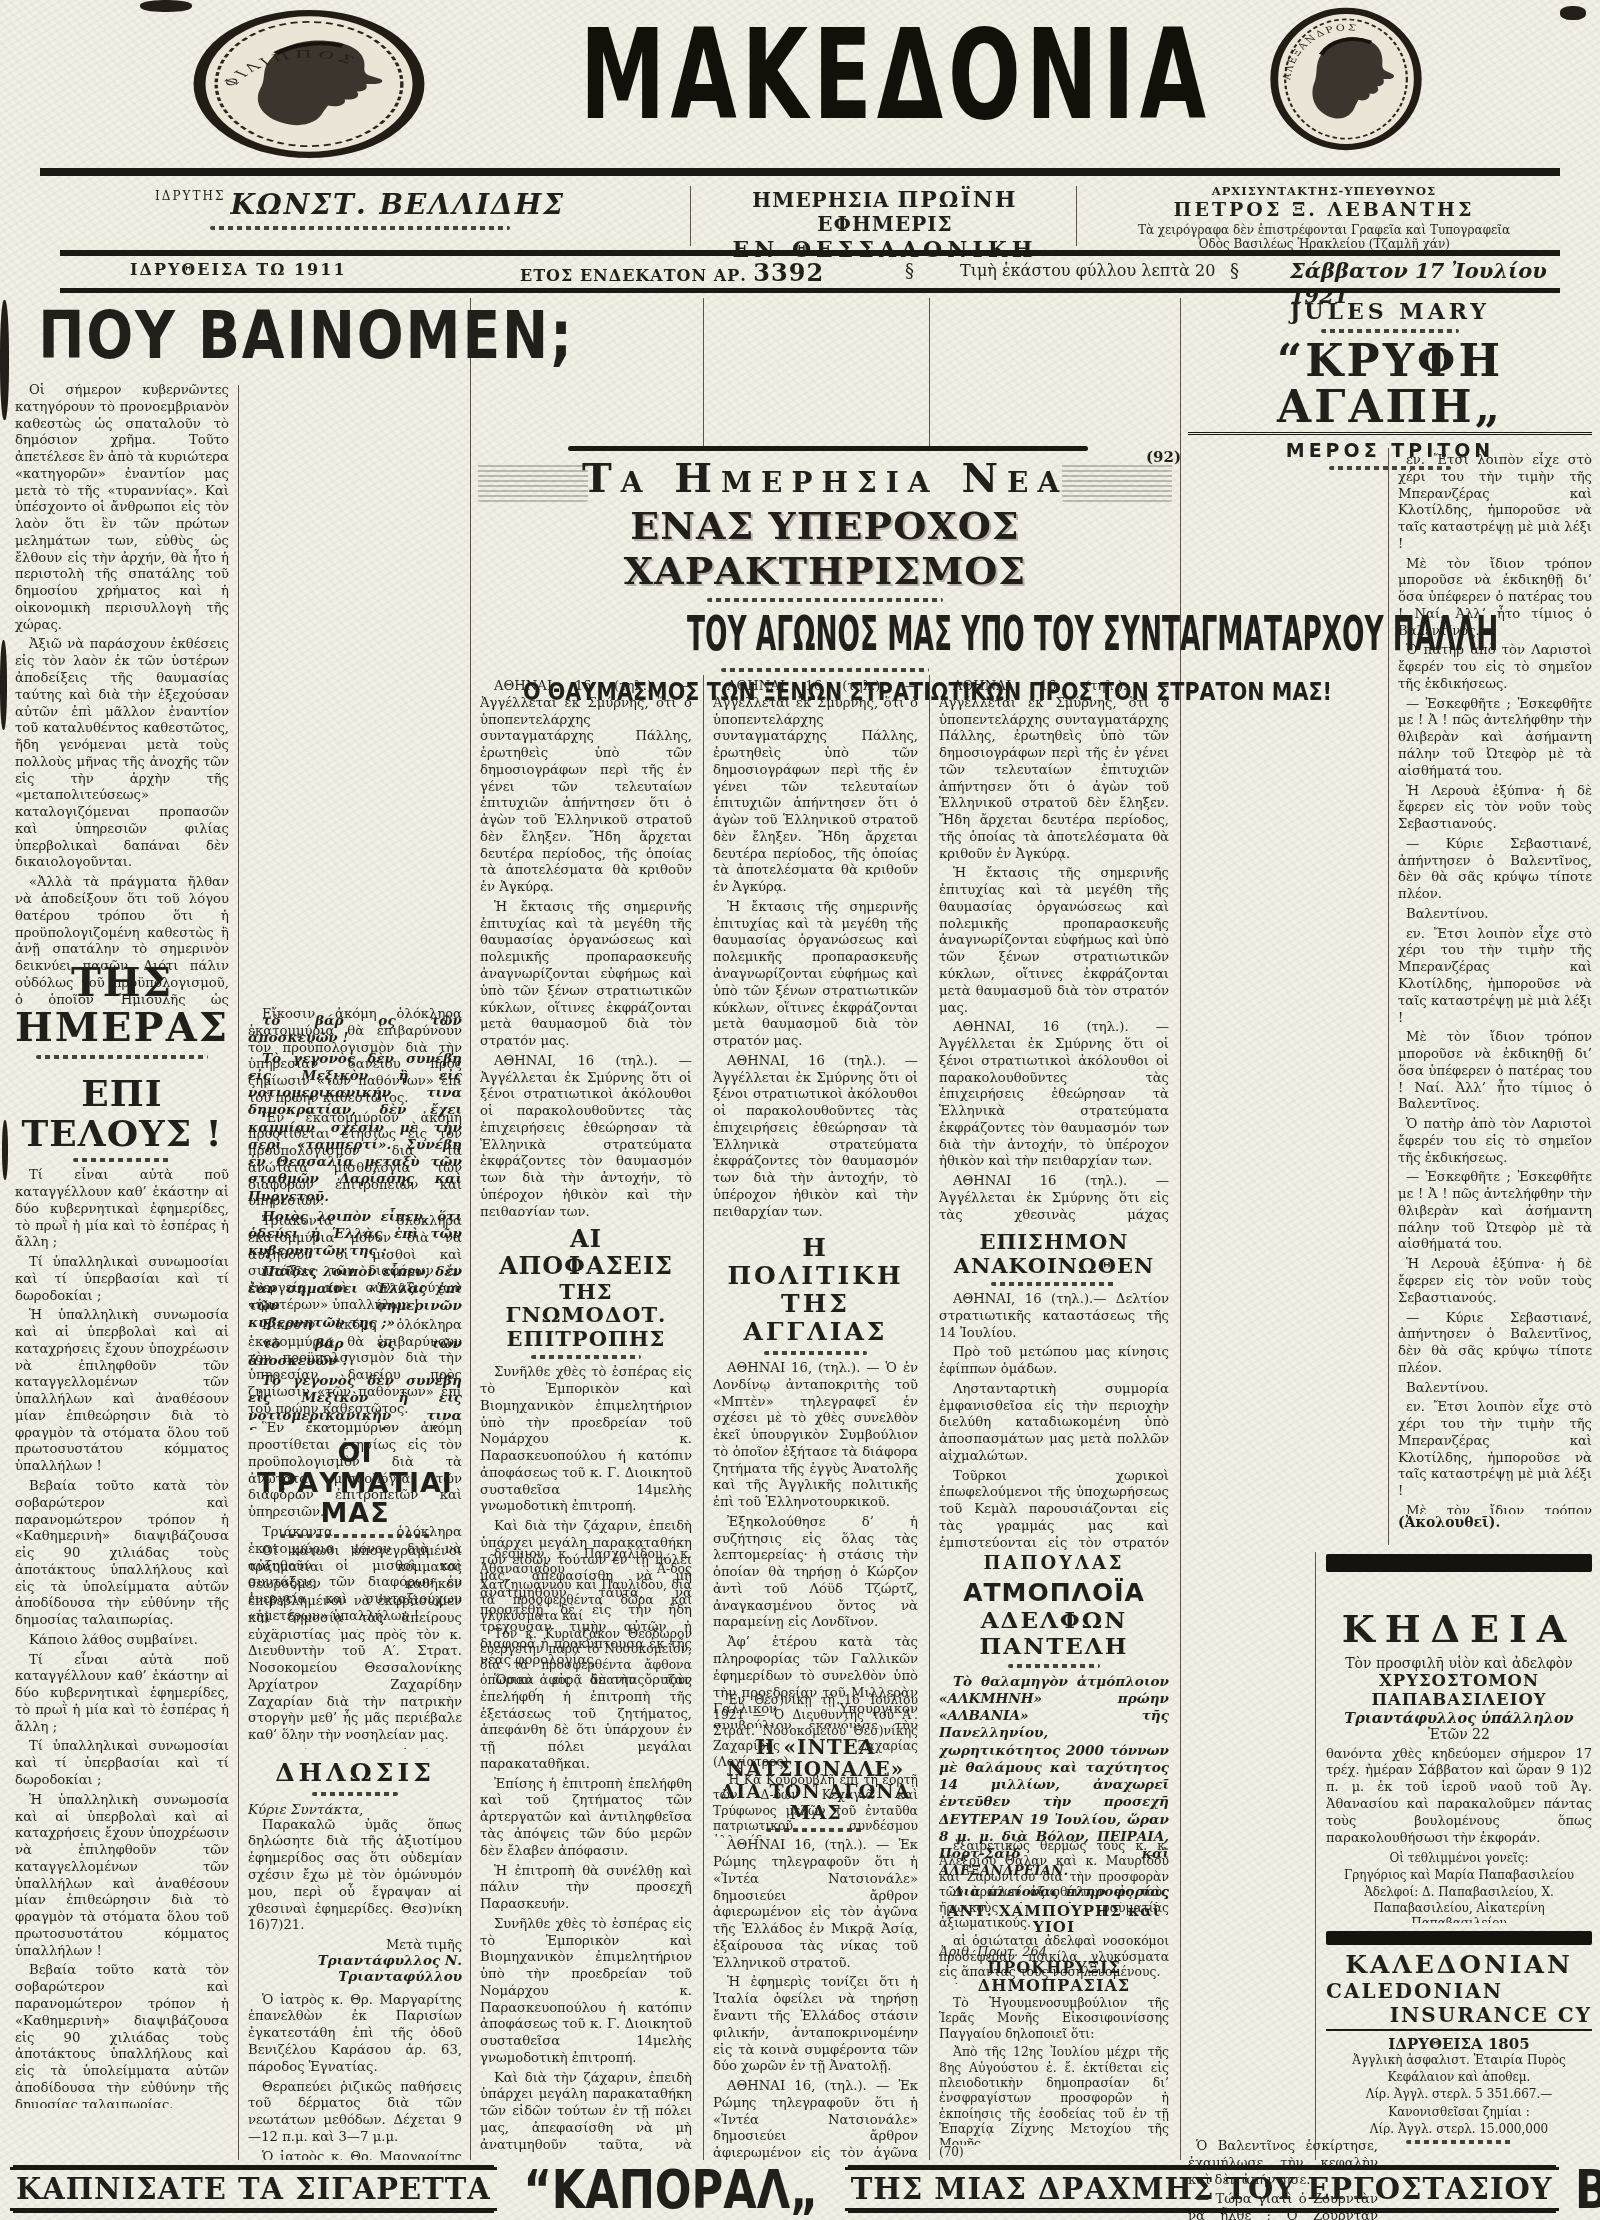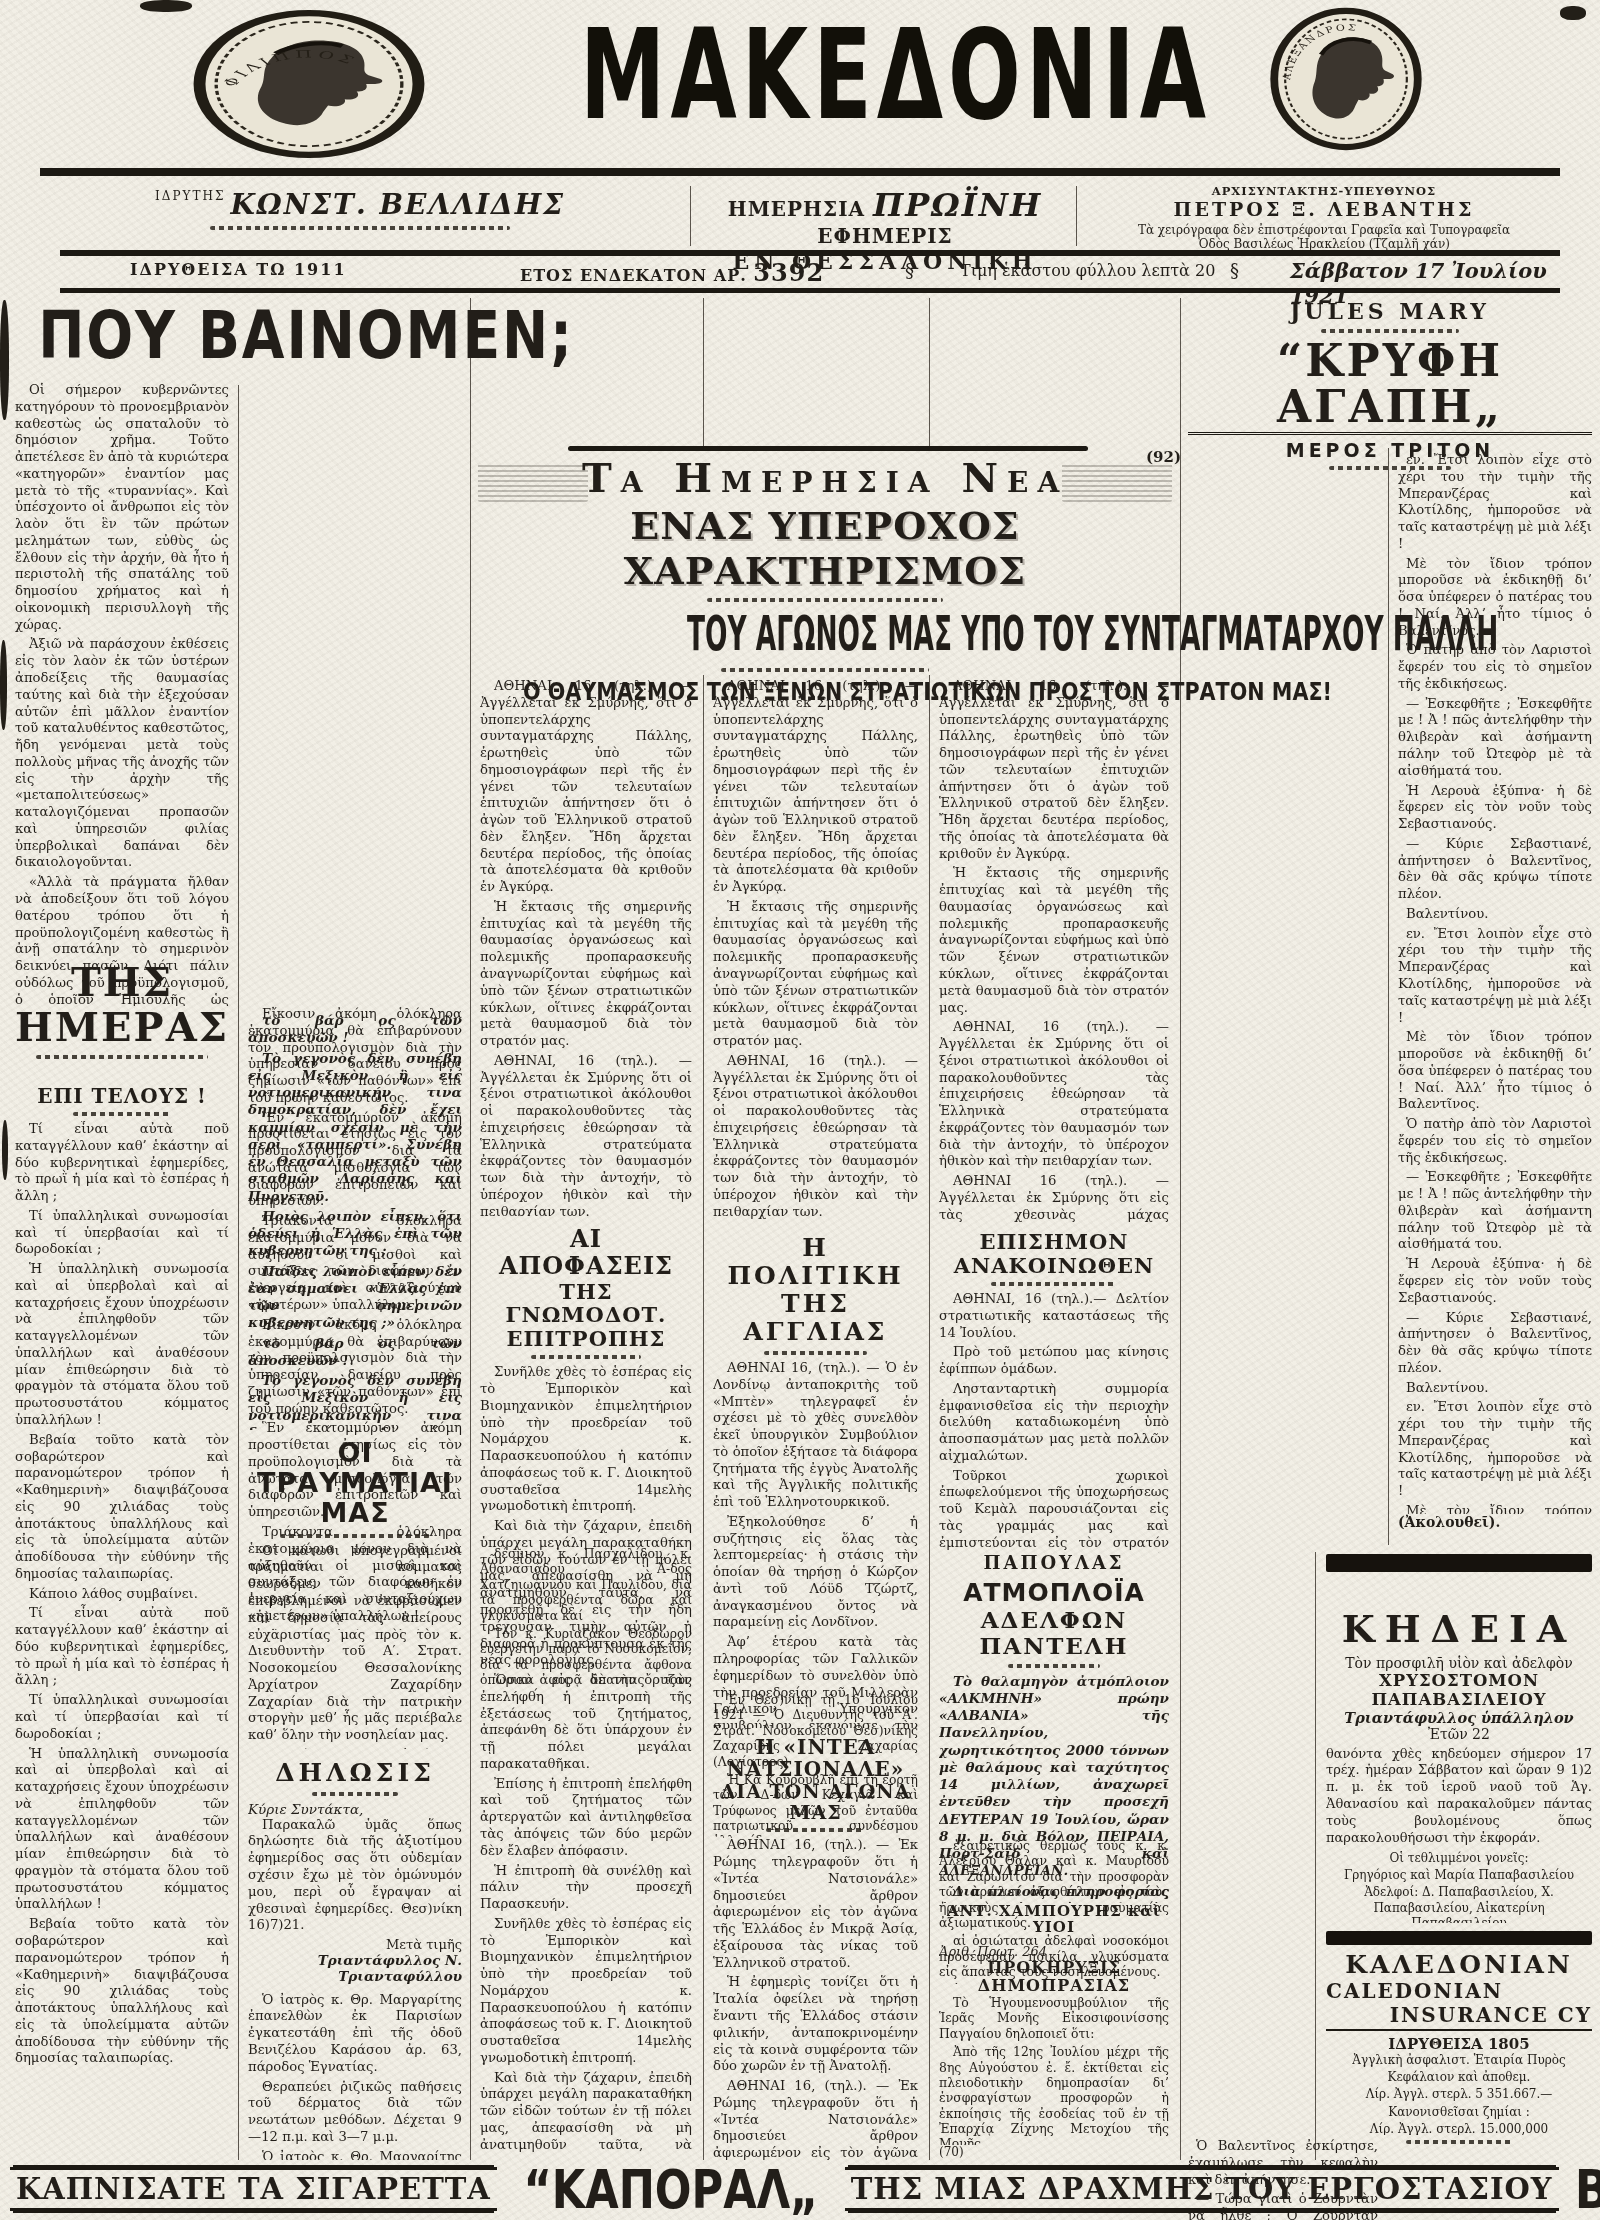--- a/index.html
+++ b/index.html
@@ -70,21 +70,21 @@
 
   <div class="abs" style="left:60px;top:188px;width:600px;height:58px;text-align:center;">
     <span style="font-size:12px;letter-spacing:2px;vertical-align:14px;">ΙΔΡΥΤΗΣ</span>
     <span style="font-size:28px;font-weight:bold;font-style:italic;letter-spacing:2px;">ΚΩΝΣΤ. ΒΕΛΛΙΔΗΣ</span>
     <div class="sq" style="width:300px;"></div>
   </div>
   <div class="vline" style="left:690px;top:186px;height:60px;"></div>
   <div class="abs center" style="left:700px;top:186px;width:370px;height:62px;">
     <div style="font-size:20px;font-weight:bold;letter-spacing:1px;">
       <span>ΗΜΕΡΗΣΙΑ</span>
-      <span style="font-style:italic;font-size:32px;letter-spacing:2px;">ΠΡΩΪΝΗ</span>
+      <span style="font-size:22px;letter-spacing:2px;">ΠΡΩΪΝΗ</span>
       <span>ΕΦΗΜΕΡΙΣ</span>
     </div>
     <div style="font-size:22px;font-weight:bold;letter-spacing:5px;">ΕΝ ΘΕΣΣΑΛΟΝΙΚΗ</div>
   </div>
   <div class="vline" style="left:1076px;top:186px;height:60px;"></div>
   <div class="abs center" style="left:1086px;top:184px;width:476px;height:64px;">
     <div style="font-size:11.5px;font-weight:bold;letter-spacing:1px;">ΑΡΧΙΣΥΝΤΑΚΤΗΣ-ΥΠΕΥΘΥΝΟΣ</div>
     <div style="font-size:19px;font-weight:bold;letter-spacing:3px;">ΠΕΤΡΟΣ Ξ. ΛΕΒΑΝΤΗΣ</div>
     <div style="font-size:12px;margin-top:3px;">Τὰ χειρόγραφα δὲν ἐπιστρέφονται   Γραφεῖα καὶ Τυπογραφεῖα</div>
     <div style="font-size:12px;">Ὁδὸς Βασιλέως Ἡρακλείου (Τζαμλῆ χάν)</div>
@@ -128,21 +128,21 @@
       <p class="para">Τριάκοντα ὁλόκληρα ἑκατομμύρια μόνον διὰ νὰ αὐξηθοῦν οἱ μισθοὶ καὶ συντάξεις τῶν διαφόρων ἐν ἐνεργείᾳ καὶ συνταξιούχων «ἡμετέρων» ὑπαλλήλων !</p>
       <p class="para">Εἴκοσιν ἀκόμη ὁλόκληρα ἑκατομμύρια θὰ ἐπιβαρύνουν τὸν προϋπολογισμὸν διὰ τὴν ὑπηρεσίαν δανείου πρὸς ζημίωσιν «τῶν παθόντων» ἐπὶ τοῦ πρώην καθεστῶτος.</p>
       <p class="para">Ἓν ἑκατομμύριον ἀκόμη προστίθεται ἐτησίως εἰς τὸν προϋπολογισμὸν διὰ τὰ ἀνώτατα μισθολόγια τῶν διαφόρων ἐπιτροπειῶν καὶ ὑπηρεσιῶν.</p>
       <p class="para">Τριάκοντα ὁλόκληρα ἑκατομμύρια μόνον διὰ νὰ αὐξηθοῦν οἱ μισθοὶ καὶ συντάξεις τῶν διαφόρων ἐν ἐνεργείᾳ καὶ συνταξιούχων «ἡμετέρων» ὑπαλλήλων !</p>
       <p class="para">Εἴκοσιν ἀκόμη ὁλόκληρα ἑκατομμύρια θὰ ἐπιβαρύνουν τὸν προϋπολογισμὸν διὰ τὴν ὑπηρεσίαν δανείου πρὸς ζημίωσιν «τῶν παθόντων» ἐπὶ τοῦ πρώην καθεστῶτος.</p>
     </div>
 
   <div class="abs" style="left:15px;top:960px;width:214px;height:1148px;overflow:hidden;">
     <div class="col-head" style="font-size:40px;letter-spacing:2px;">ΤΗΣ ΗΜΕΡΑΣ</div>
     <div class="sq" style="width:80%;"></div>
-    <div class="col-head" style="font-size:20px;margin-top:26px;">ΕΠΙ ΤΕΛΟΥΣ !</div>
+    <div class="col-head" style="font-size:36px;margin-top:14px;">ΕΠΙ ΤΕΛΟΥΣ !</div>
     <div class="sq" style="width:46%;"></div>
     <div class="col" style="height:960px;">
         <p class="para">Τί εἶναι αὐτὰ ποῦ καταγγέλλουν καθ’ ἑκάστην αἱ δύο κυβερνητικαὶ ἐφημερίδες, τὸ πρωῒ ἡ μία καὶ τὸ ἑσπέρας ἡ ἄλλη ;</p>
         <p class="para">Τί ὑπαλληλικαὶ συνωμοσίαι καὶ τί ὑπερβασίαι καὶ τί δωροδοκίαι ;</p>
         <p class="para">Ἡ ὑπαλληλικὴ συνωμοσία καὶ αἱ ὑπερβολαὶ καὶ αἱ καταχρήσεις ἔχουν ὑποχρέωσιν νὰ ἐπιληφθοῦν τῶν καταγγελλομένων τῶν ὑπαλλήλων καὶ ἀναθέσουν μίαν ἐπιθεώρησιν διὰ τὸ φραγμὸν τὰ στόματα ὅλου τοῦ πρωτοσυστάτου κόμματος ὑπαλλήλων !</p>
         <p class="para">Βεβαία τοῦτο κατὰ τὸν σοβαρώτερον καὶ παρανομώτερον τρόπον ἡ «Καθημερινὴ» διαψιβάζουσα εἰς 90 χιλιάδας τοὺς ἀποτάκτους ὑπαλλήλους καὶ εἰς τὰ ὑπολείμματα αὐτῶν ἀποδίδουσα τὴν εὐθύνην τῆς δημοσίας ταλαιπωρίας.</p>
         <p class="para">Κάποιο λάθος συμβαίνει.</p>
         <p class="para">Τί εἶναι αὐτὰ ποῦ καταγγέλλουν καθ’ ἑκάστην αἱ δύο κυβερνητικαὶ ἐφημερίδες, τὸ πρωῒ ἡ μία καὶ τὸ ἑσπέρας ἡ ἄλλη ;</p>
         <p class="para">Τί ὑπαλληλικαὶ συνωμοσίαι καὶ τί ὑπερβασίαι καὶ τί δωροδοκίαι ;</p>
         <p class="para">Ἡ ὑπαλληλικὴ συνωμοσία καὶ αἱ ὑπερβολαὶ καὶ αἱ καταχρήσεις ἔχουν ὑποχρέωσιν νὰ ἐπιληφθοῦν τῶν καταγγελλομένων τῶν ὑπαλλήλων καὶ ἀναθέσουν μίαν ἐπιθεώρησιν διὰ τὸ φραγμὸν τὰ στόματα ὅλου τοῦ πρωτοσυστάτου κόμματος ὑπαλλήλων !</p>

